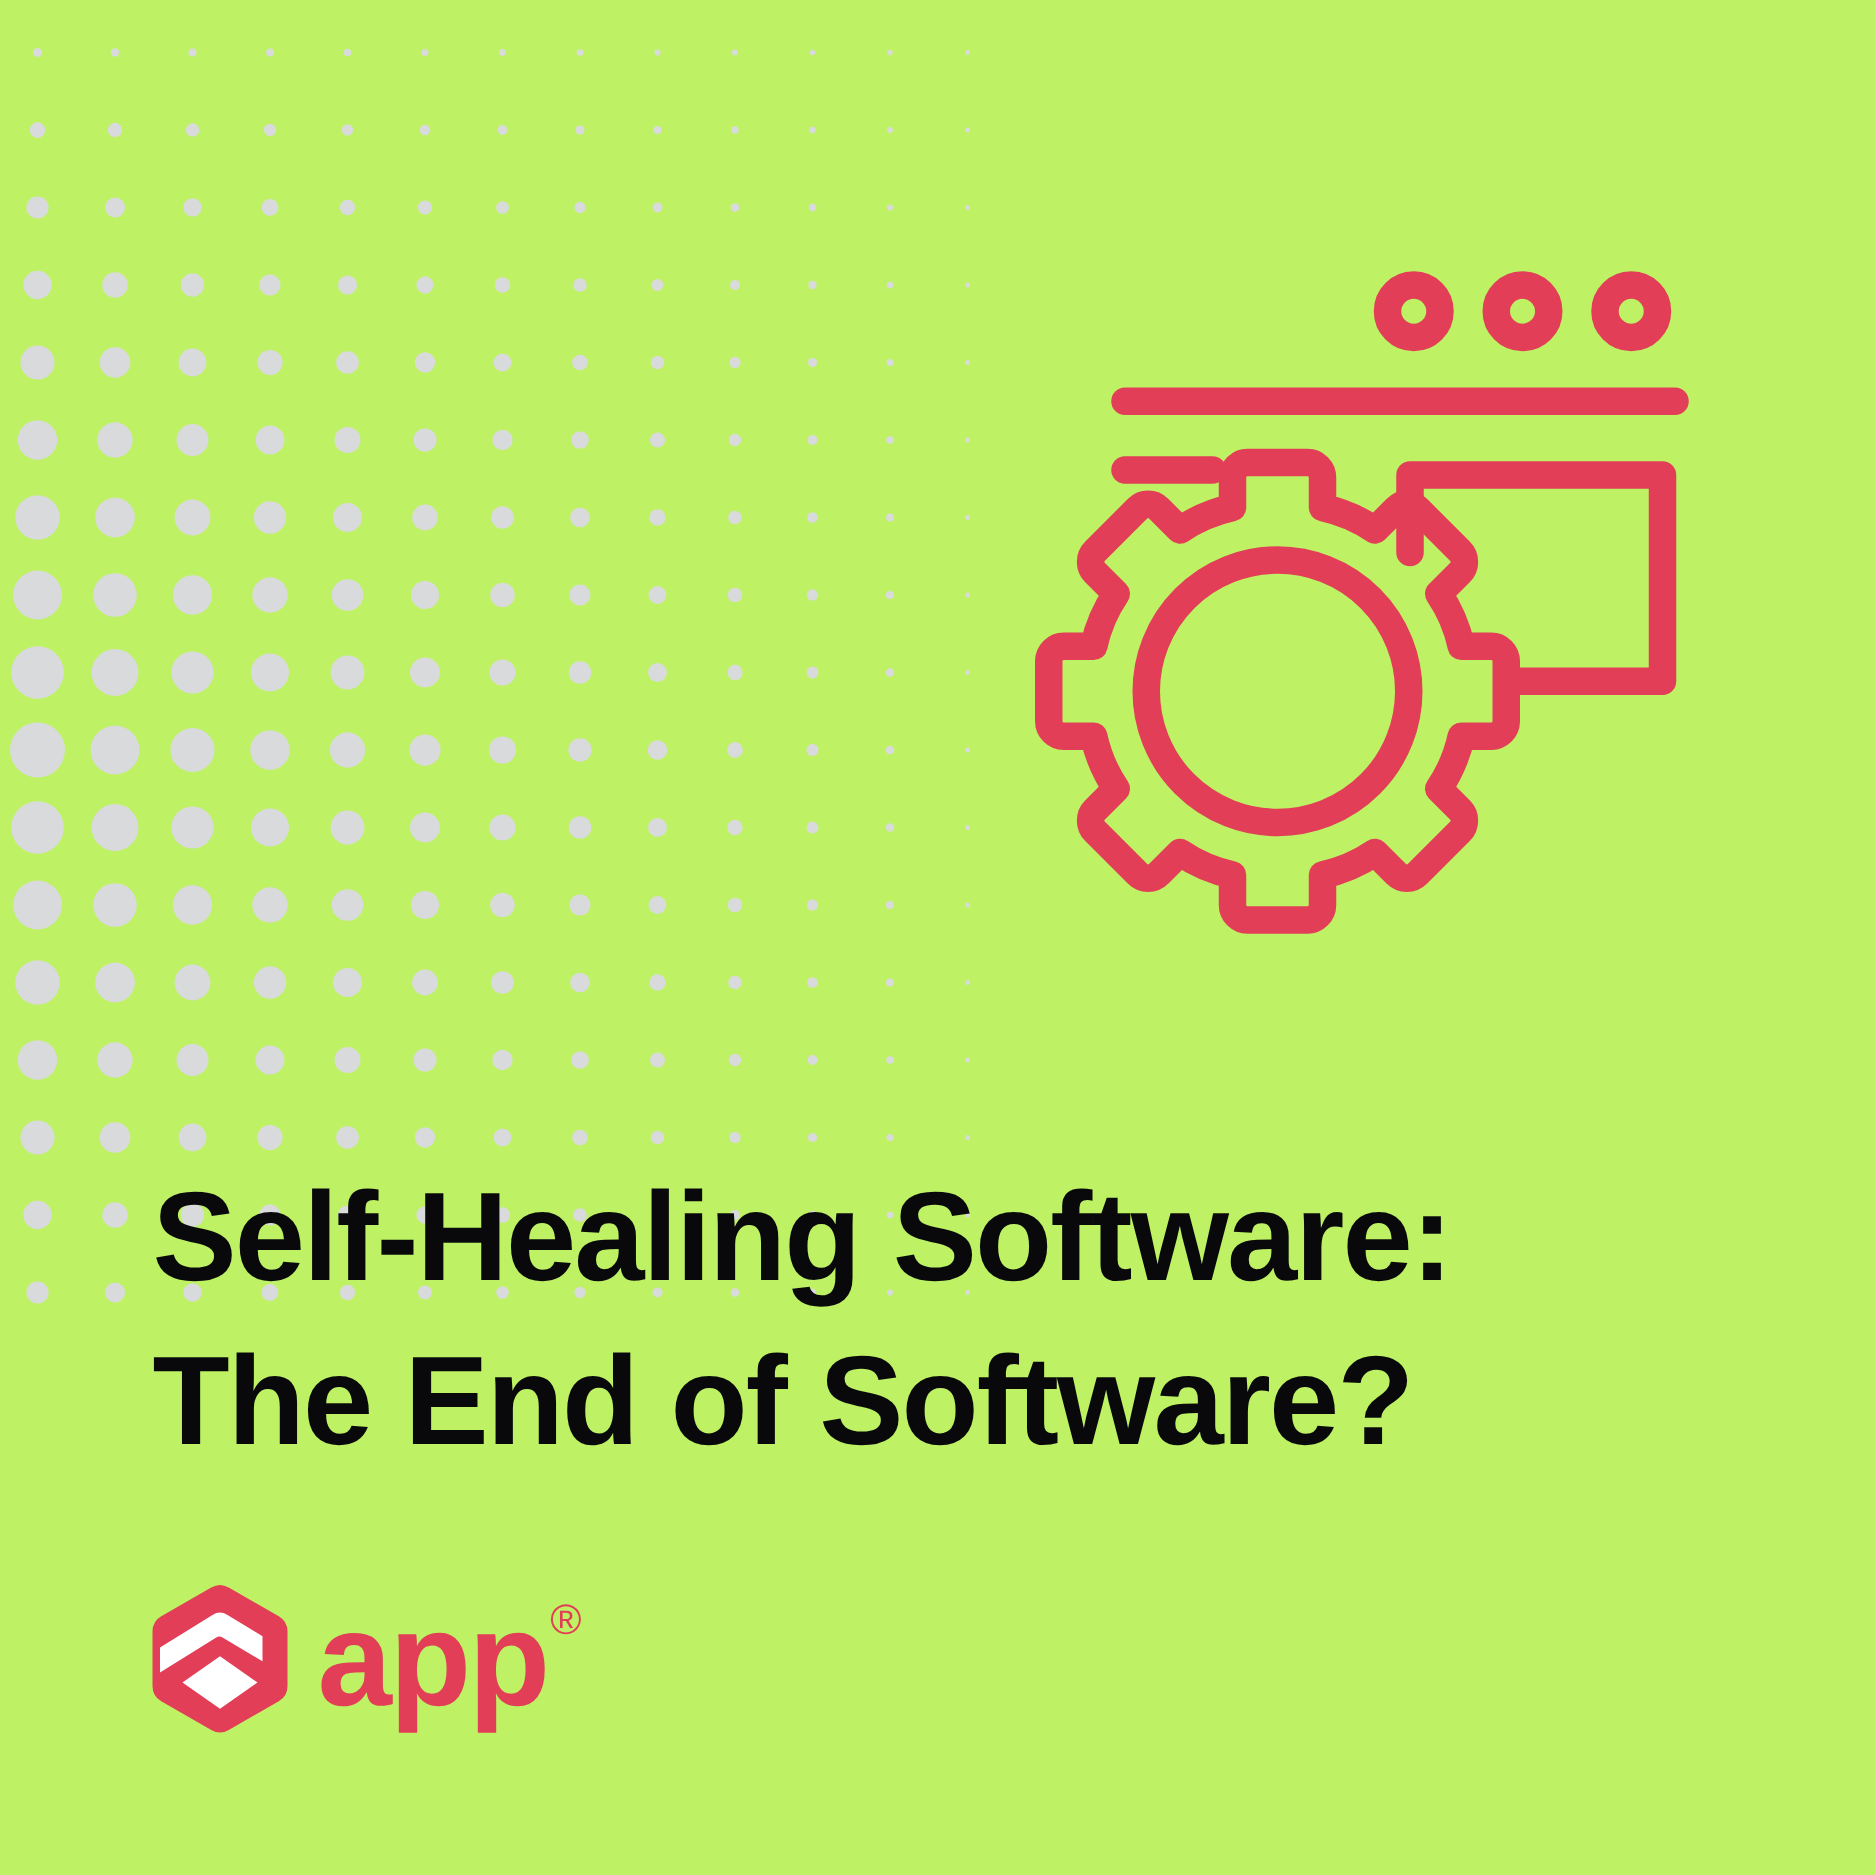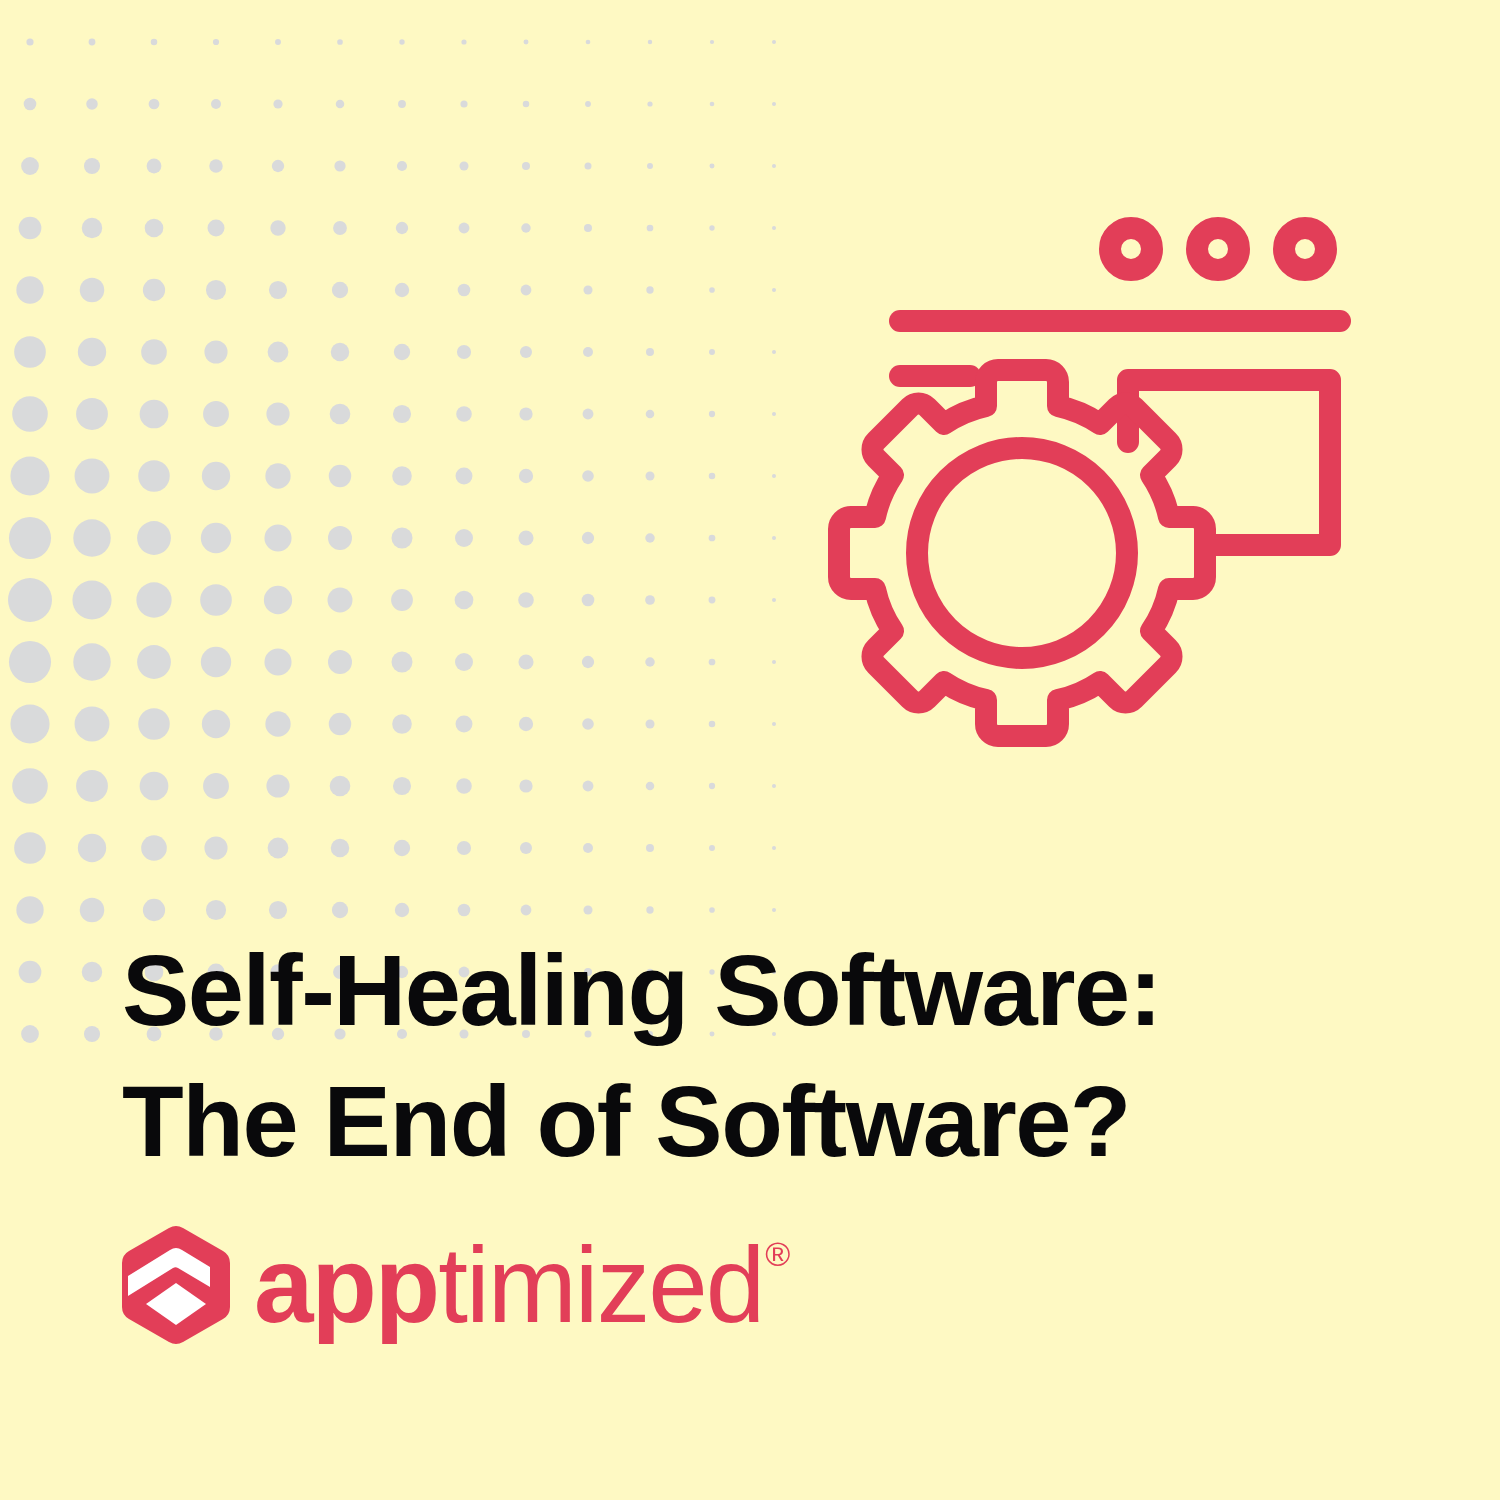--- a/index.html
+++ b/index.html
@@ -7,21 +7,21 @@
     padding: 0;
     background: #ffffff;
   }
   body {
     font-family: "Liberation Sans", sans-serif;
   }
   #poster {
     position: relative;
     width: 1500px;
     height: 1500px;
-    background: #fef9c3;
+    background: #bef264;
     overflow: hidden;
   }
 
   
   #dot-grid {
     position: absolute;
     left: 0;
     top: 0;
     width: 1500px;
     height: 1500px;
@@ -51,21 +51,21 @@
     line-height: 131px;
     letter-spacing: -1.5px;
     color: #09090b;
     white-space: nowrap;
   }
 
   
   #brand-logo {
     position: absolute;
     left: 120px;
-    top: 1222px;
+    top: 1264px;
     height: 125px;
     display: flex;
     align-items: center;
     justify-content: center;
   }
   #brand-mark {
     width: 112px;
     height: 120px;
     flex: 0 0 auto;
   }
@@ -409,18 +409,17 @@
                L 2 38 A 14 14 0 0 1 9 26 Z"></path>
 
       <path fill="#ffffff" d="M 8 51 L 50 25 A 11 11 0 0 1 62 25 L 90 42
                L 90 62 L 58 43 A 5 5 0 0 0 53 43 L 8 71 Z"></path>
 
       <path fill="#ffffff" d="M 56 58 L 86 79 L 56 100 L 26 79 Z"></path>
     </svg>
 
     <div id="brand-wordmark">
       <span class="wordmark-text wordmark-strong">app</span>
-      <span class="wordmark-text wordmark-light">timized</span>
       <span id="brand-trademark">®</span>
     </div>
   </div>
 
 </div>
 
 </body></html>

